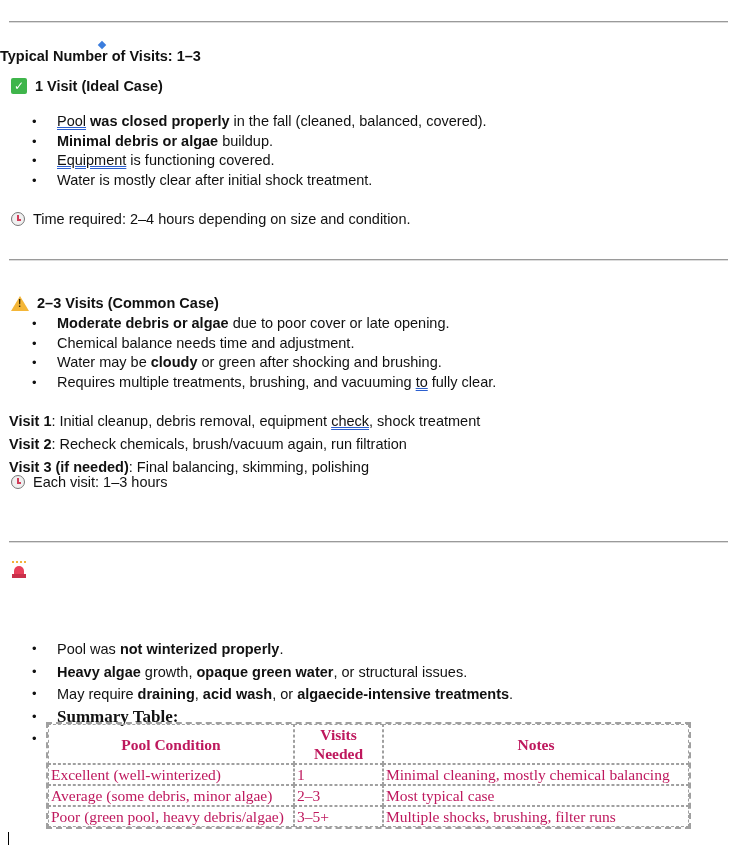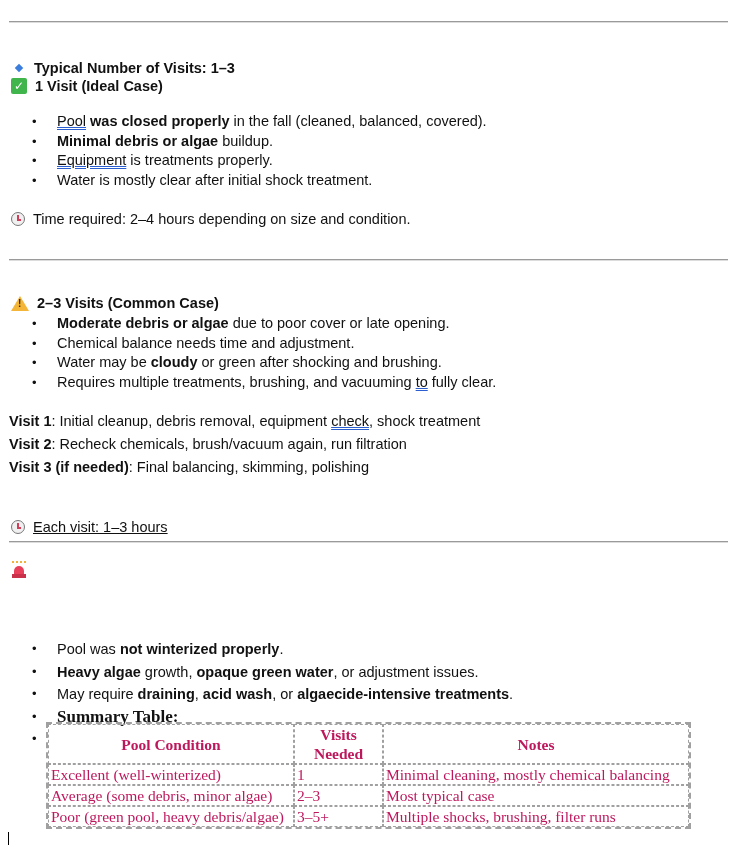--- a/index.html
+++ b/index.html
@@ -37,34 +37,34 @@
     }
     table.summary th, table.summary td { border: 1px dashed #a0a0a0; padding: 0 2px; line-height: 19px; }
     table.summary th { font-weight: bold; text-align: center; height: 38px; }
     .caret { position: absolute; left: 8px; top: 832px; width: 1px; height: 14px; background: #000; }
   </style>
 </head>
 <body>
 
 <div class="hr" style="top:21px;"></div>
 
-<div class="abs heading" style="top:60px;left:0;">
+<div class="abs heading" style="top:42px;left:0;flex-direction:column;">
   <span class="icon diamond"></span>
   <span>Typical Number of Visits: 1–3</span>
 </div>
 
 <div class="abs heading" style="top:78px;left:0;">
   <span class="icon check-box">✓</span>
   <span>1 Visit (Ideal Case)</span>
 </div>
 
 <ul class="bul" id="s1-list" style="top:112px;">
     <li><span class="sq" style="font-weight: normal; text-align: center;">Pool</span><span style="font-weight: bold;"> was closed properly</span><span> in the fall (cleaned, balanced, covered).</span></li>
     <li><span style="font-weight: bold;">Minimal debris or algae</span><span> buildup.</span></li>
-    <li><span class="sq">Equipment</span><span> is treatments properly.</span></li>
+    <li><span class="sq">Equipment</span><span> is functioning covered.</span></li>
     <li><span>Water is mostly clear after initial shock treatment.</span></li>
   </ul>
 
 <div class="abs heading" style="top:211px;left:0;font-weight:normal;">
   <span class="icon clock"></span>
   <span>Time required: 2–4 hours depending on size and condition.</span>
 </div>
 
 <div class="hr" style="top:259px;"></div>
 
@@ -79,38 +79,38 @@
     <li><span>Water may be </span><span style="font-weight: bold;">cloudy</span><span> or green after shocking and brushing.</span></li>
     <li><span>Requires multiple treatments, brushing, and vacuuming </span><span class="sq">to</span><span> fully clear.</span></li>
   </ul>
 
 <div id="visits">
     <div class="para" style="top: 410px;"><b>Visit 1</b>: Initial cleanup, debris removal, equipment <span class="sq">check</span>, shock treatment</div>
     <div class="para" style="top: 433px;"><b>Visit 2</b>: Recheck chemicals, brush/vacuum again, run filtration</div>
     <div class="para" style="top: 456px;"><b>Visit 3 (if needed)</b>: Final balancing, skimming, polishing</div>
   </div>
 
-<div class="abs heading" style="top:519px;left:0;font-weight:normal;text-decoration:underline;">
+<div class="abs heading" style="top:474px;left:0;font-weight:normal;">
   <span class="icon clock"></span>
   <span>Each visit: 1–3 hours</span>
 </div>
 
 <div class="hr" style="top:541px;"></div>
 
 <div class="abs heading" style="top:562px;left:0;">
   <span class="icon siren">
     <span class="rays"></span>
       <span class="dome"></span>
       <span class="base"></span>
   </span>
 </div>
 
 <ul class="bul spaced" id="s3-list" style="top:594px;margin-top:44px;">
     <li><span>Pool was </span><span style="font-weight: bold;">not winterized properly</span><span>.</span></li>
-    <li><span style="font-weight: bold;">Heavy algae</span><span> growth, </span><span style="font-weight: bold;">opaque green water</span><span>, or adjustment issues.</span></li>
+    <li><span style="font-weight: bold;">Heavy algae</span><span> growth, </span><span style="font-weight: bold;">opaque green water</span><span>, or structural issues.</span></li>
     <li><span>May require </span><span style="font-weight: bold;">draining</span><span>, </span><span style="font-weight: bold;">acid wash</span><span>, or </span><span style="font-weight: bold;">algaecide-intensive treatments</span><span>.</span></li>
     <li><span class="serif">Summary Table:</span></li>
     <li></li>
   </ul>
 
 <table class="summary">
   <thead>
     <tr>
       <th style="width:240px;">Pool Condition</th>
       <th style="width:83px;white-space:normal;">Visits Needed</th>

